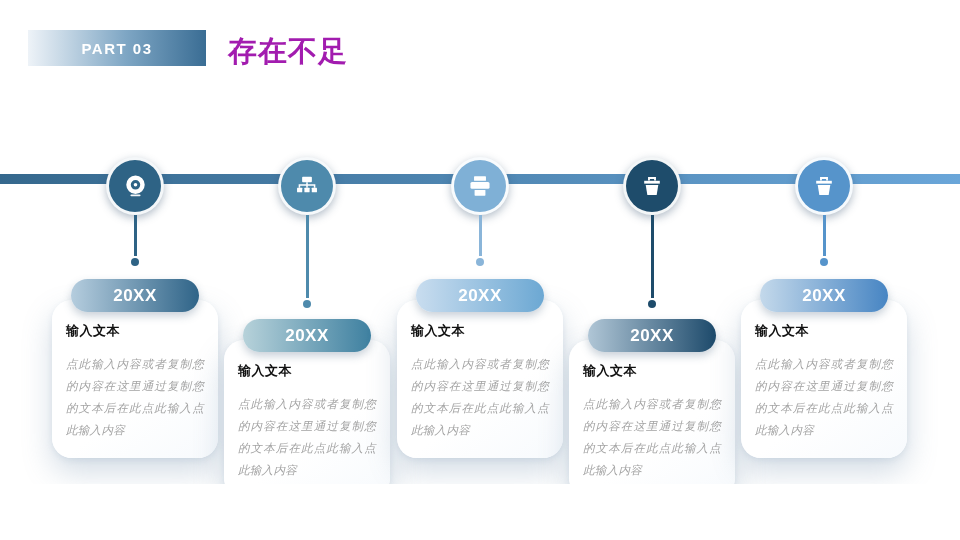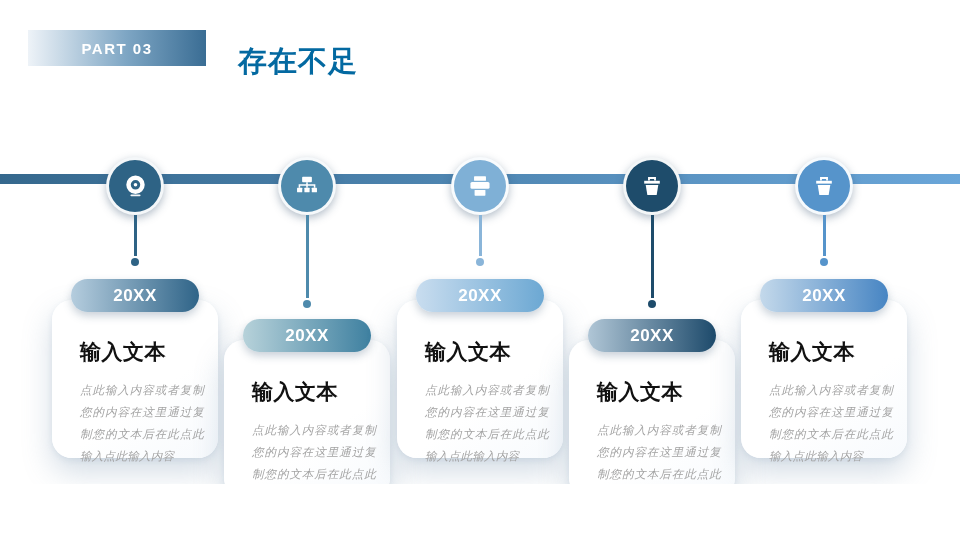--- a/index.html
+++ b/index.html
@@ -8,22 +8,22 @@
     font-family:"Liberation Sans","DejaVu Sans",sans-serif;
   }
   
   .part-badge{
     position:absolute;left:28px;top:30px;width:178px;height:36px;
     background:linear-gradient(90deg,var(--badge-from),var(--badge-mid) 55%,var(--badge-to));
     display:flex;align-items:center;justify-content:center;
     color:#ffffff;font-size:15px;font-weight:bold;letter-spacing:1.5px;
   }
   .slide-title{
-    position:absolute;left:222px;top:26px;margin:16px;
-    font-size:29px;font-weight:bold;color:#0369a1;letter-spacing:1px;
+    position:absolute;left:222px;top:26px;margin:6px;
+    font-size:29px;font-weight:bold;color:#a21caf;letter-spacing:1px;
   }
   
   .timeline-bar{
     position:absolute;left:0;top:174px;width:960px;height:10px;
     background:linear-gradient(90deg,var(--bar-from),var(--bar-to));
   }
   
   .stage{position:absolute;top:157px;width:166px;height:360px;}
   .s1{left:52px;} .s2{left:224px;} .s3{left:397px;} .s4{left:569px;} .s5{left:741px;}
   .circle{
@@ -37,33 +37,33 @@
   .low  .connector{height:83px;}
   .connector-dot{
     position:absolute;left:calc(50% - 4px);width:8px;height:8px;border-radius:50%;background:var(--conn);
   }
   .high .connector-dot{top:101px;}
   .low  .connector-dot{top:143px;}
   .card{
     position:absolute;left:0;width:166px;height:158px;border-radius:20px;
     background:linear-gradient(145deg,#ffffff 60%,#f7fafd);
     box-shadow:0 14px 30px rgba(110,140,170,0.30),0 2px 6px rgba(140,165,190,0.18);
-    box-sizing:border-box;padding:22px 14px 0 28px;cursor:pointer;
+    box-sizing:border-box;padding:22px 14px 0 14px;cursor:pointer;
   }
   .high .card{top:143px;}
   .low  .card{top:183px;}
   .pill{
     position:absolute;top:-21px;left:50%;transform:translateX(-50%);
     width:128px;height:33px;border-radius:17px;
     background:linear-gradient(90deg,var(--pf),var(--pt));
     color:#ffffff;font-size:17px;font-weight:bold;letter-spacing:0.5px;
     display:flex;align-items:center;justify-content:center;
     box-shadow:0 4px 9px rgba(60,90,120,0.28);
   }
-  .card-title{margin-top:16px;font-size:21px;font-weight:bold;color:#111111;letter-spacing:0.5px;}
+  .card-title{font-size:13px;font-weight:bold;color:#111111;letter-spacing:0.5px;}
   .card-body{
     margin-top:13px;font-size:11.5px;line-height:1.92;color:#a3a3a3;letter-spacing:0.3px;
     text-align:justify;
     font-style:italic;
   }
   .icon-svg{display:block;}
 </style>
 </head>
 <body>
 

